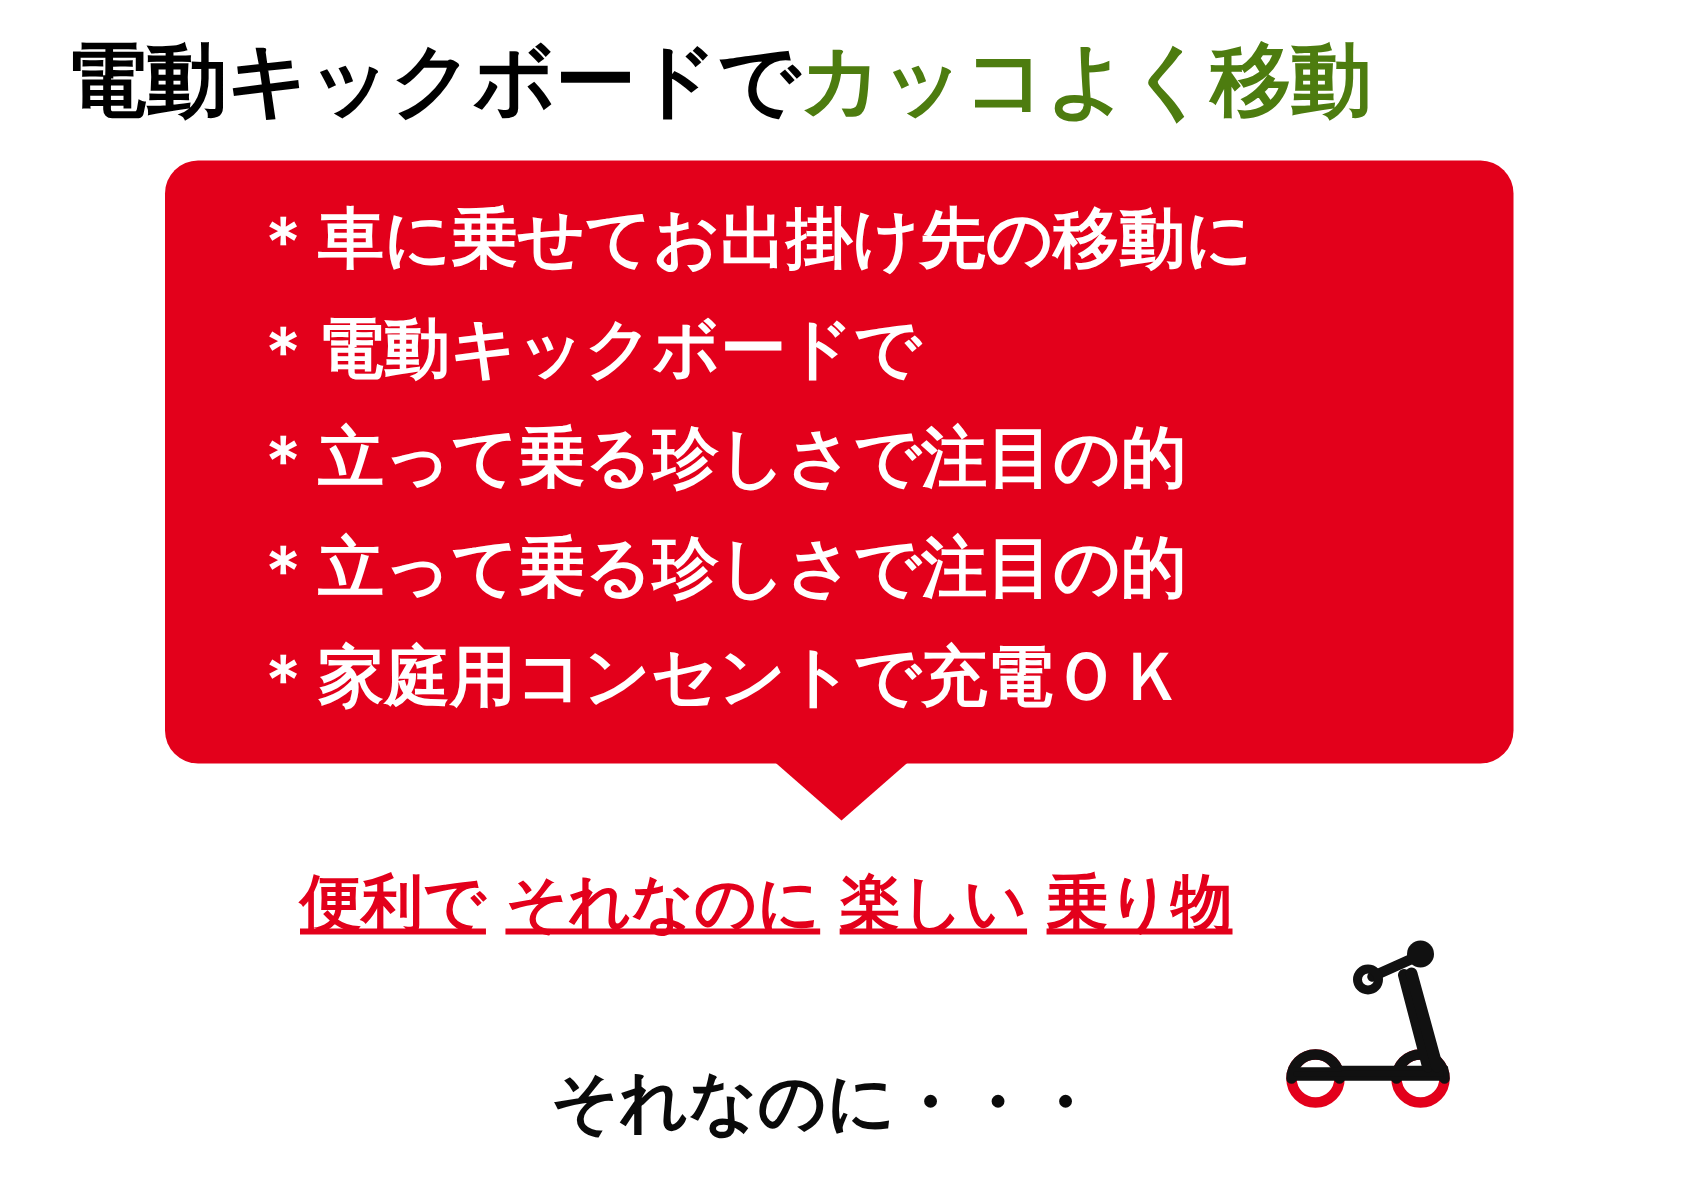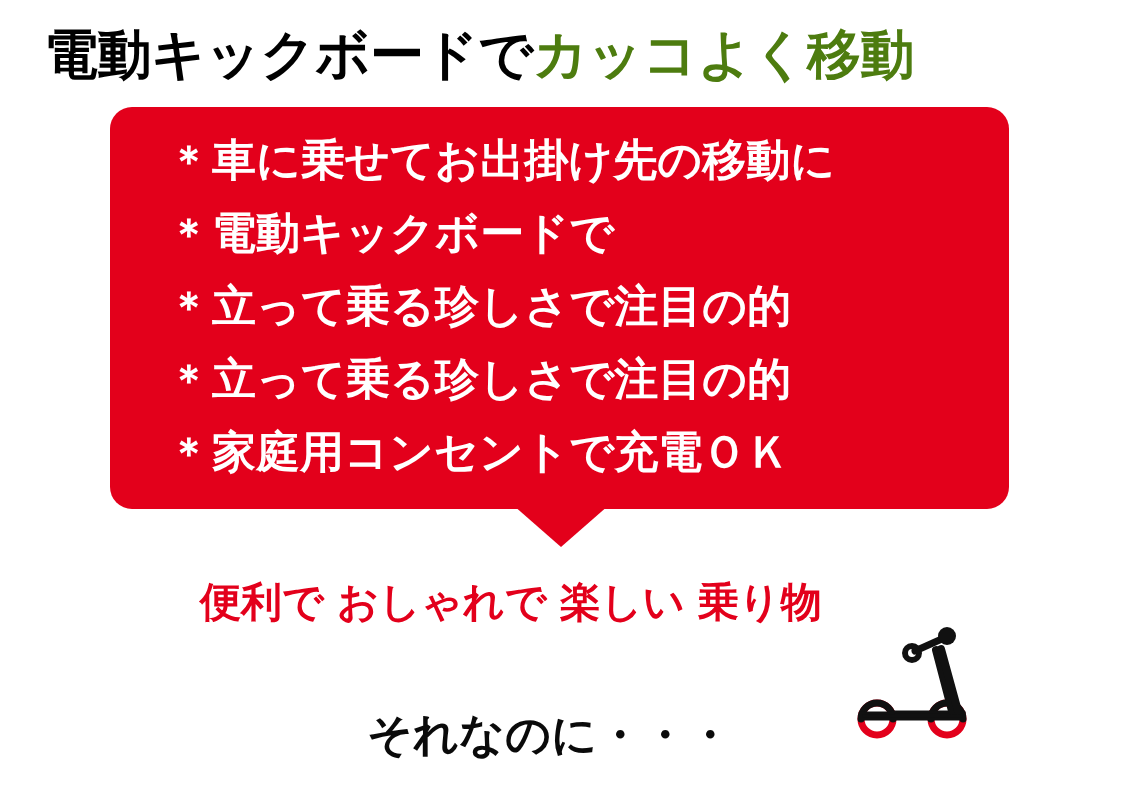--- a/index.html
+++ b/index.html
@@ -97,20 +97,21 @@
     top: 576px;
     width: 760px;
     height: 52px;
     display: flex;
     align-items: center;
     white-space: nowrap;
     color: #e3001b;
     font-weight: 700;
     font-size: 41px;
     line-height: 1;
+    text-decoration: underline;
   }
   .subline .gap { display: inline-block; width: 13px; }
 
   
   .bottomline {
     position: absolute;
     left: 367px;
     top: 706px;
     width: 640px;
     height: 56px;
@@ -172,21 +173,21 @@
       </div>
 
     </div>
   </div>
 
   <div class="callout-tail"></div>
 
   <div class="subline">
     <span>便利で</span>
     <span class="gap"></span>
-    <span>おしゃれで</span>
+    <span>それなのに</span>
     <span class="gap"></span>
     <span>楽しい</span>
     <span class="gap"></span>
     <span>乗り物</span>
   </div>
 
   <div class="bottomline">
     <span>それなのに・・・</span>
   </div>
 

